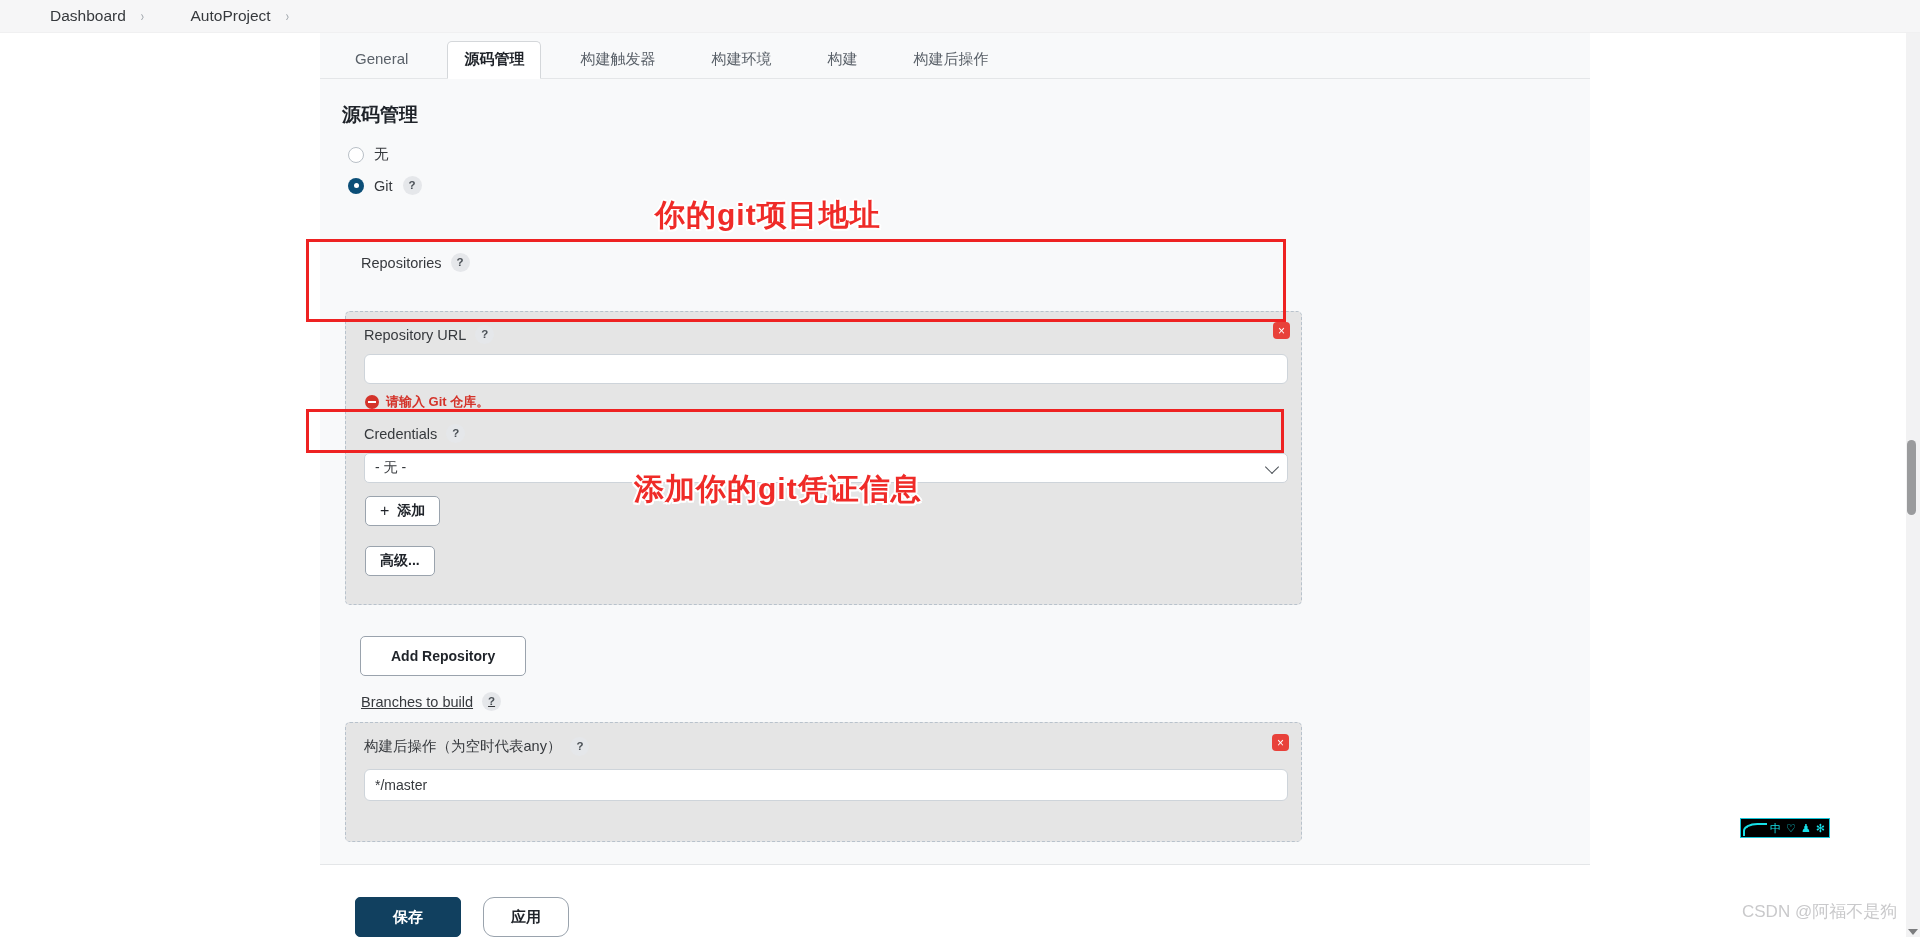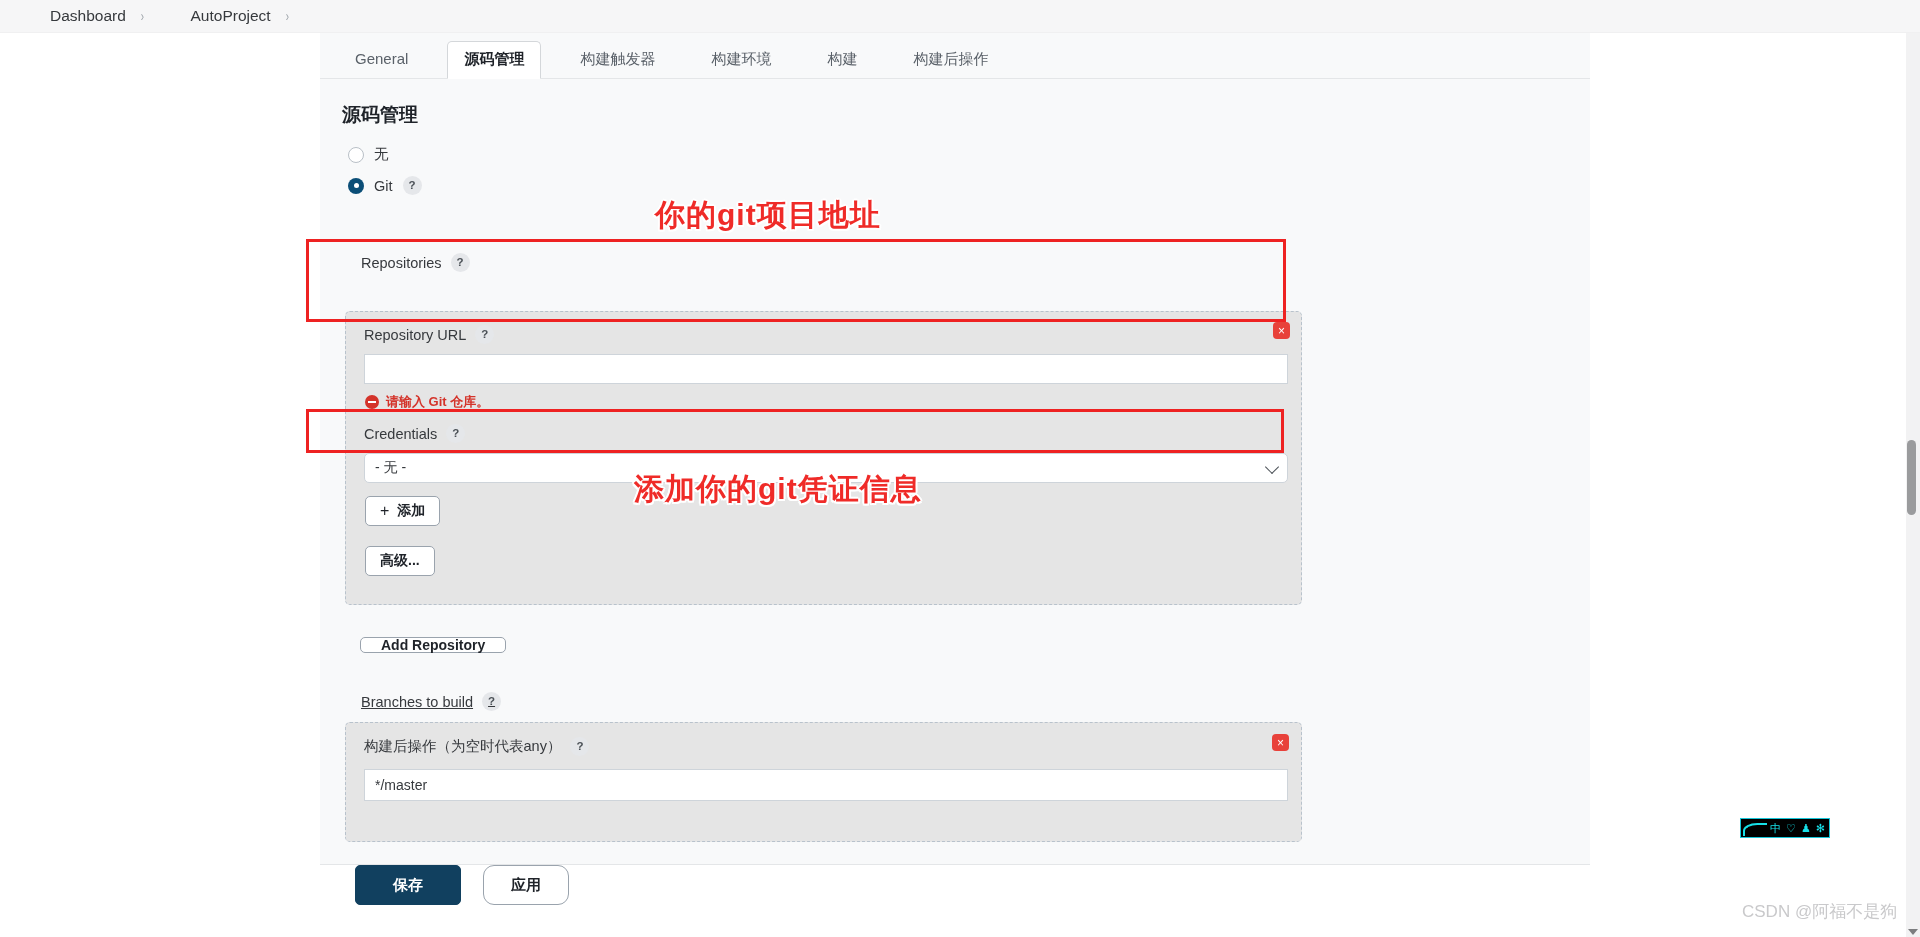--- a/index.html
+++ b/index.html
@@ -200,21 +200,21 @@
     border-radius: 5px;
     background: #e5e5e5;
     box-sizing: border-box;
     position: relative;
   }
 
   .text-input {
     width: 100%;
     height: 30px;
     border: 1px solid #ced4da;
-    border-radius: 0;
+    border-radius: 6px;
     background: #ffffff;
     box-sizing: border-box;
     font-size: 14px;
     color: #36393d;
     padding: 0 10px;
     font-family: "Liberation Sans", sans-serif;
     outline: none;
   }
   .select-input {
     width: 100%;
@@ -328,21 +328,21 @@
   
   .footer-bar {
     position: absolute;
     left: 320px;
     top: 864px;
     width: 1270px;
     height: 73px;
     background: #ffffff;
     border-top: 1px solid #e4e6e8;
     display: flex;
-    align-items: flex-start;
+    align-items: flex-end;
     padding-left: 35px;
     gap: 22px;
     box-sizing: border-box;
   }
   .btn-save {
     background: #11405f;
     color: #ffffff;
     border: 1px solid #11405f;
     border-radius: 5px;
     font-size: 15px;
@@ -510,21 +510,21 @@
           <span>添加</span>
         </div>
       </div>
 
       <div style="position:absolute; left:19px; top:234px;">
         <div class="btn">高级...</div>
       </div>
     </div>
 
     <div style="position:absolute; left:15px; top:357px;">
-      <div class="btn" style="height:16px; padding:0 20px;">Add Repository</div>
+      <div class="btn" style="height:40px; padding:0 30px;">Add Repository</div>
     </div>
 
     <div class="lbl" style="position:absolute; left:16px; top:413px;text-decoration:underline;">
       <span>Branches to build</span>
       <span class="help-badge">?</span>
     </div>
 
     <div class="dashed-box" style="position:absolute; left:0px; top:443px; width:957px; height:120px;">
       <div class="lbl" style="position:absolute; left:18px; top:14px;">
         <span>构建后操作（为空时代表any）</span>

